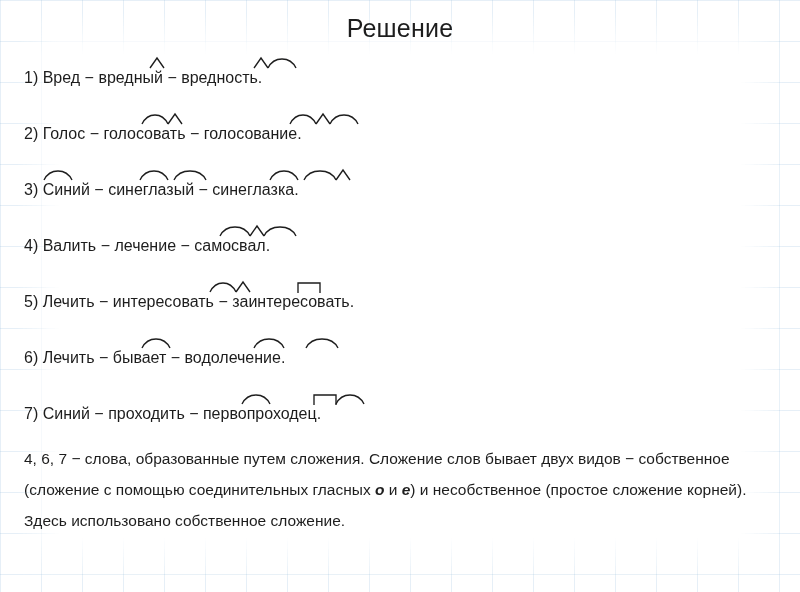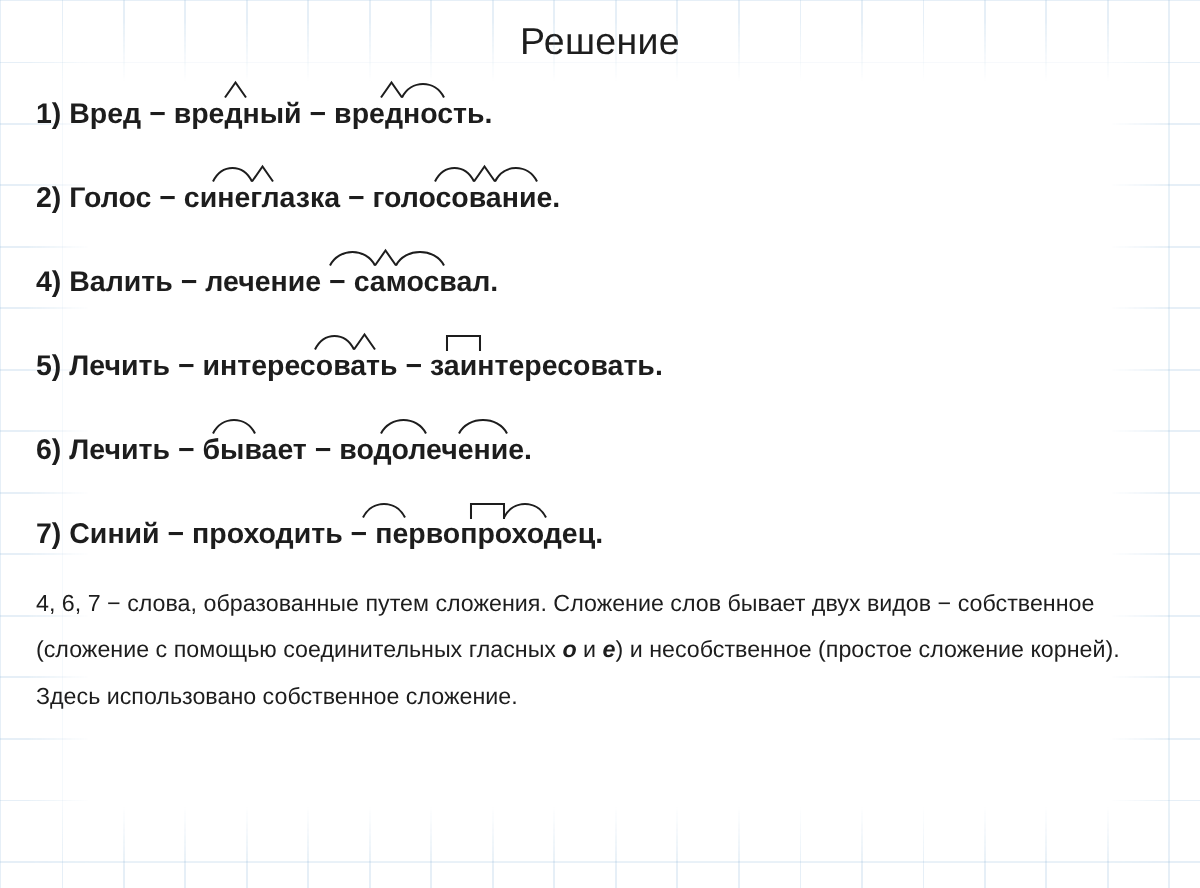--- a/index.html
+++ b/index.html
@@ -58,24 +58,23 @@
 
   .answer-list {
     margin: 0;
     padding: 0;
     list-style: none;
   }
 
   .answer-row {
     position: relative;
     height: 56px;
-    font-size: 19px;
+    font-size: 16px;
     line-height: 56px;
     white-space: nowrap;
-    font-weight: bold;
   }
   .answer-row .line-text {
     position: relative;
     display: inline-block;
     line-height: normal;
     vertical-align: middle;
   }
 
   
   .marks {
@@ -131,33 +130,49 @@
             <path class="mk" d="M 104 12 L 111 2 L 118 12"></path>
             <path class="mk" d="M 118 12 C 124 0, 140 0, 146 12"></path>
           </svg>
         </span>
       </span>
     </li>
 
     <li class="answer-row">
       <span class="line-text">
         <span>2)</span>
-        <span>Голос − синеглазка − голосование.</span>
+        <span>Голос − голосовать − голосование.</span>
         <span class="marks">
           <svg width="260" height="30" style="left:118px; top:-13px;">
             <path class="mk" d="M 0 12 C 6 0, 20 0, 26 12"></path>
             <path class="mk" d="M 26 12 L 33 2 L 40 12"></path>
             <path class="mk" d="M 148 12 C 154 0, 168 0, 174 12"></path>
             <path class="mk" d="M 174 12 L 181 2 L 188 12"></path>
             <path class="mk" d="M 188 12 C 194 0, 210 0, 216 12"></path>
           </svg>
         </span>
       </span>
     </li>
 
+    <li class="answer-row">
+      <span class="line-text">
+        <span>3)</span>
+        <span>Синий − синеглазый − синеглазка.</span>
+        <span class="marks">
+          <svg width="300" height="30" style="left:20px; top:-13px;">
+            <path class="mk" d="M 0 12 C 6 0, 22 0, 28 12"></path>
+            <path class="mk" d="M 96 12 C 102 0, 118 0, 124 12"></path>
+            <path class="mk" d="M 130 12 C 136 0, 156 0, 162 12"></path>
+            <path class="mk" d="M 226 12 C 232 0, 248 0, 254 12"></path>
+            <path class="mk" d="M 260 12 C 266 0, 286 0, 292 12"></path>
+            <path class="mk" d="M 292 12 L 299 2 L 306 12"></path>
+          </svg>
+        </span>
+      </span>
+    </li>
 
     <li class="answer-row">
       <span class="line-text">
         <span>4)</span>
         <span>Валить − лечение − самосвал.</span>
         <span class="marks">
           <svg width="140" height="30" style="left:196px; top:-13px;">
             <path class="mk" d="M 0 12 C 6 0, 24 0, 30 12"></path>
             <path class="mk" d="M 30 12 L 37 2 L 44 12"></path>
             <path class="mk" d="M 44 12 C 50 0, 70 0, 76 12"></path>

